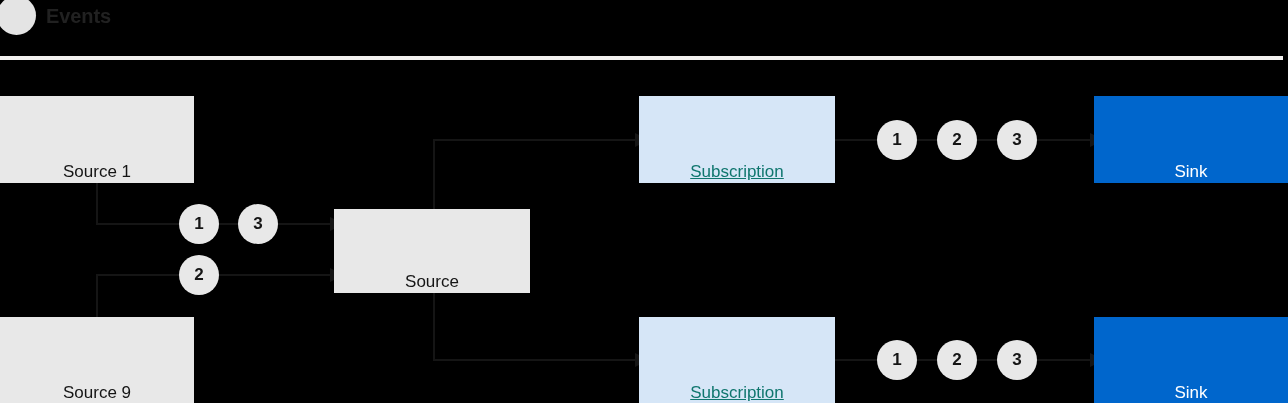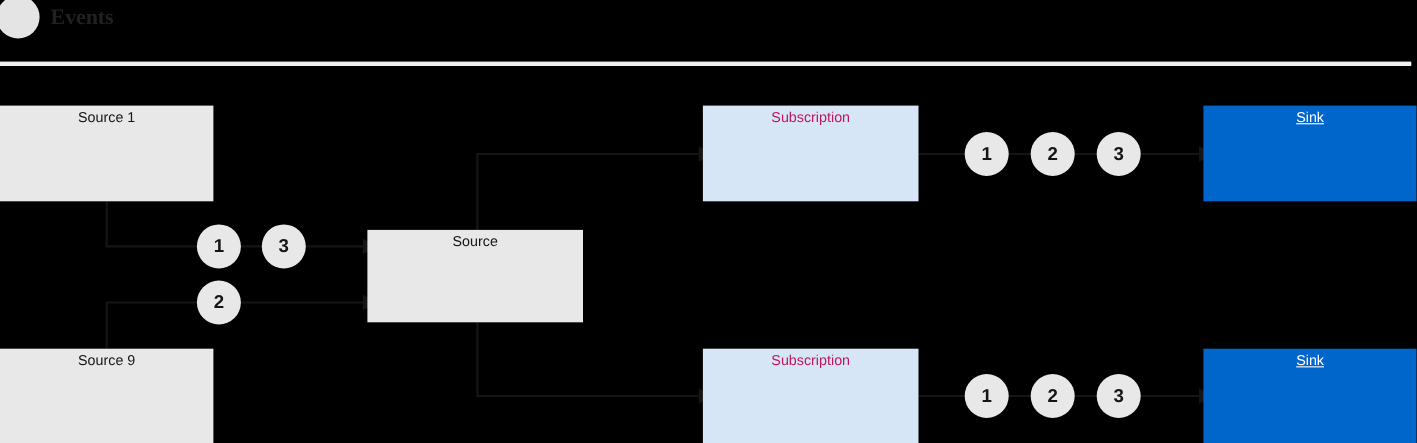--- a/index.html
+++ b/index.html
@@ -16,21 +16,20 @@
     height: 403px;
     background: #000000;
     overflow: hidden;
   }
   
   #header-bar {
     position: absolute;
     left: 0; top: 0;
     width: 1288px;
     height: 58px;
-    font-family: Liberation Serif, serif;
   }
   #header-dot {
     position: absolute;
     left: -3px; top: -4px;
     width: 39px; height: 39px;
     border-radius: 50%;
     background: #e4e4e4;
   }
   #header-title {
     position: absolute;
@@ -53,38 +52,38 @@
   #diagram {
     position: absolute;
     left: 0; top: 58px;
     width: 1288px;
     height: 345px;
   }
   .node {
     position: absolute;
     box-sizing: border-box;
     display: flex;
-    align-items: flex-start;
+    align-items: flex-end;
     justify-content: center;
-    font-size: 13px;
+    font-size: 17px;
     line-height: 22px;
     white-space: nowrap;
   }
   .node-source, .node-channel {
     background: #e8e8e8;
     color: #151515;
   }
   .node-subscription {
     background: #d6e6f7;
-    color: #be185d;
+    color: #0f766e;
+    text-decoration: underline;
   }
   .node-sink {
     background: #0066cc;
     color: #ffffff;
-    text-decoration: underline;
   }
   .token {
     position: absolute;
     box-sizing: border-box;
     width: 40px; height: 40px;
     border-radius: 50%;
     background: #e8e8e8;
     color: #151515;
     font-size: 17px;
     font-weight: bold;

